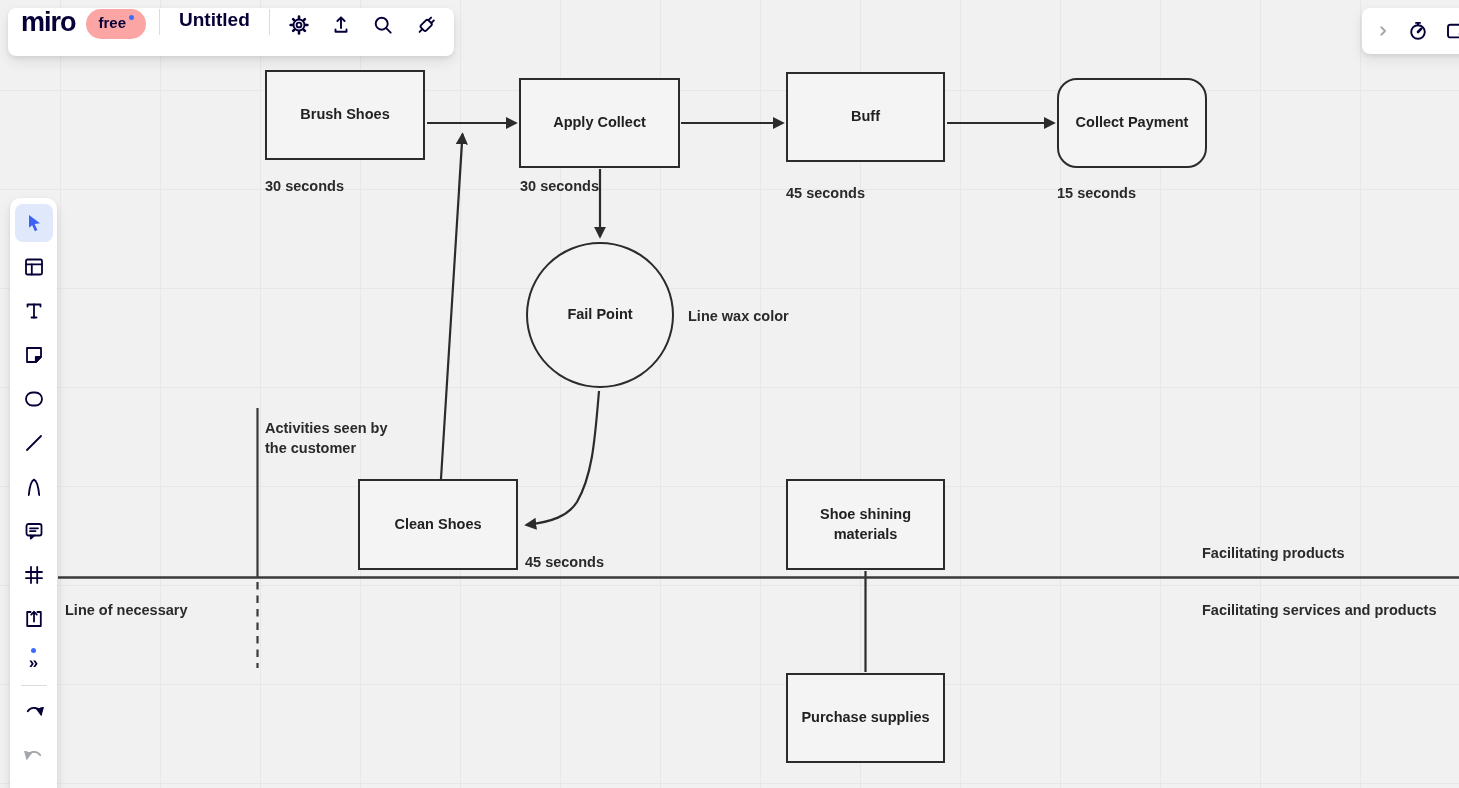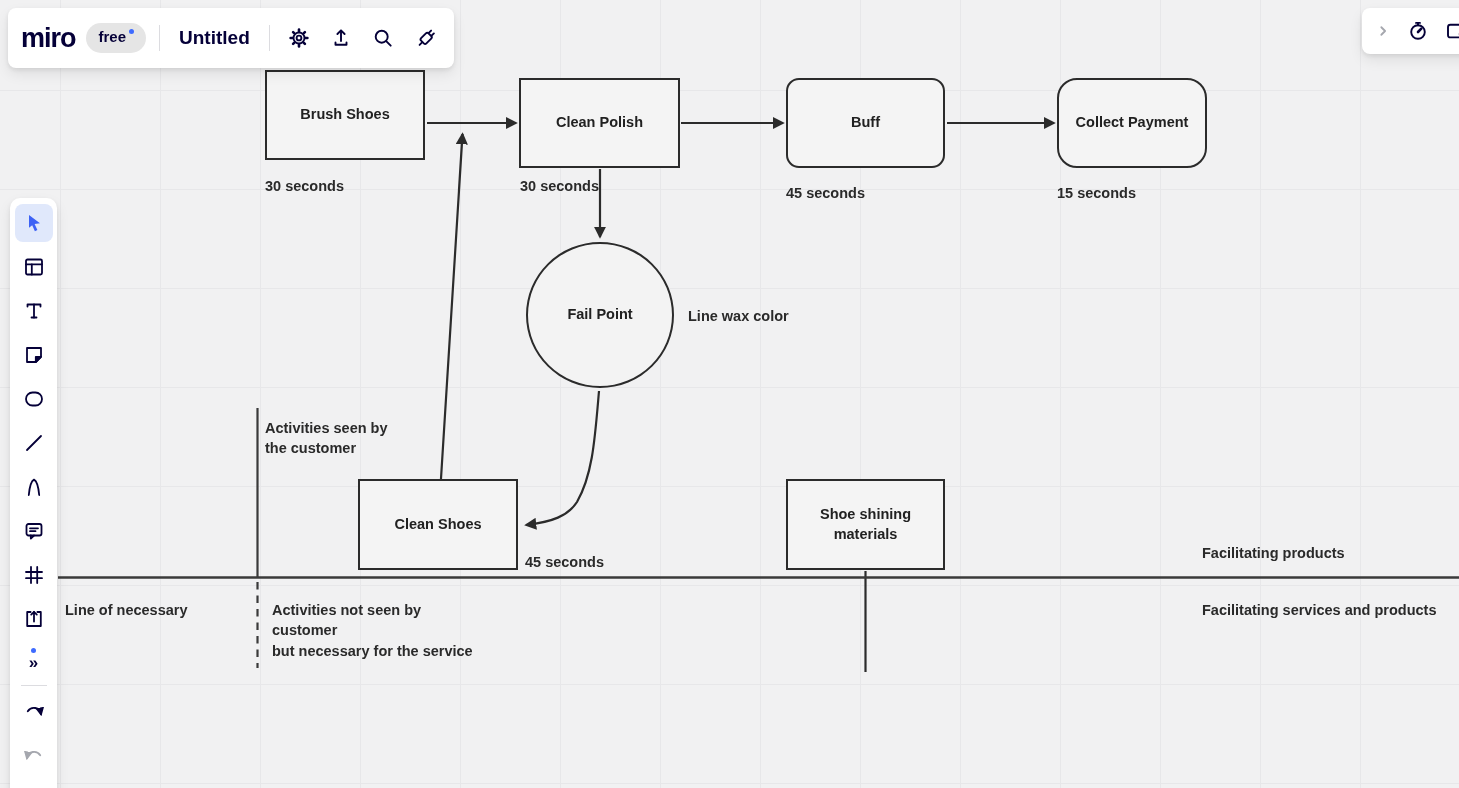--- a/index.html
+++ b/index.html
@@ -17,23 +17,23 @@
       linear-gradient(to bottom,#E7E7E9 1px,transparent 1px);
     background-size:100px 100%,100% 99px;
     background-position:60px 0,0 90px;
   }
   
   .card{
     position:absolute;background:#fff;border-radius:8px;
     box-shadow:0 2px 4px rgba(0,0,0,.08),0 6px 14px rgba(0,0,0,.08);
   }
   
-  .topbar{left:8px;top:8px;height:46px;display:flex;align-items:center;padding:7px 13px;gap:10px;}
+  .topbar{left:8px;top:8px;height:46px;display:flex;align-items:flex-start;padding:1px 13px;gap:10px;}
   .logo{font-size:27px;font-weight:800;letter-spacing:-1px;color:#050038;line-height:1;cursor:pointer;}
-  .plan-pill{display:flex;align-items:flex-start;background:#e5e5e5;border-radius:999px;padding:5px 12px 7px 13px;cursor:pointer;}
+  .plan-pill{display:flex;align-items:flex-start;background:#fca5a5;border-radius:999px;padding:5px 12px 7px 13px;cursor:pointer;}
   .plan-pill .txt{font-size:15px;font-weight:600;color:#050038;line-height:1.2;}
   .plan-dot{width:5px;height:5px;border-radius:50%;background:#3E6BFF;margin:1px 0 0 3px;}
   .vdiv{width:1px;height:26px;background:#DCDCE0;margin:0 3px;}
   .board-title{font-size:19px;font-weight:600;color:#050038;padding:0 6px;cursor:text;}
   .icon-btn{width:32px;height:32px;display:flex;align-items:center;justify-content:center;border:none;background:none;padding:0;cursor:pointer;border-radius:6px;}
   .icon-btn svg{display:block;}
   .nav-ic{stroke:#050038;fill:none;stroke-width:1.9;stroke-linecap:round;stroke-linejoin:round;}
   
   .topright{left:1362px;top:8px;height:46px;width:112px;display:flex;align-items:center;gap:8px;padding:0 6px 0 10px;border-radius:8px;}
   
@@ -48,21 +48,21 @@
   .side-div{width:26px;height:1px;background:#DCDCE0;margin:8px 0 2px;}
   
   .node{
     position:absolute;display:flex;align-items:center;justify-content:center;
     border:2.5px solid #2B2B2B;background:#F4F4F4;
     font-size:14.5px;font-weight:600;color:#212121;text-align:center;
     white-space:pre-line;line-height:1.35;box-sizing:border-box;cursor:pointer;
   }
   #n-brush{left:265px;top:70px;width:160px;height:90px;}
   #n-apply{left:519px;top:78px;width:161px;height:90px;}
-  #n-buff{left:786px;top:78px;width:159px;height:90px;border-radius:13px;}
+  #n-buff{left:786px;top:72px;width:159px;height:90px;}
   #n-collect{left:1057px;top:78px;width:150px;height:90px;border-radius:20px;}
   #n-fail{left:526px;top:242px;width:148px;height:146px;border-radius:50%;background:#F3F3F3;}
   #n-clean{left:358px;top:479px;width:160px;height:91px;}
   #n-materials{left:786px;top:479px;width:159px;height:91px;}
   #n-purchase{left:786px;top:673px;width:159px;height:90px;}
   
   .lbl{position:absolute;font-size:14.5px;font-weight:600;color:#2A2A2A;white-space:pre-line;line-height:1.4;cursor:pointer;}
   #l-brush{left:265px;top:176px;}
   #l-apply{left:520px;top:176px;}
   #l-buff{left:786px;top:183px;}
@@ -97,41 +97,39 @@
       <path d="M865.5 571 L865.5 672"></path>
     </g>
     <g stroke="#3A3A3A" fill="none">
       <path d="M58 577.5 L1459 577.5" stroke-width="2.6"></path>
       <path d="M257.5 408 L257.5 577" stroke-width="2.2"></path>
       <path d="M257.5 582 L257.5 668" stroke-width="2.2" stroke-dasharray="7.5,6"></path>
     </g>
   </svg>
 
   <div class="node" id="n-brush">Brush Shoes</div>
-  <div class="node" id="n-apply">Clean Polish</div>
+  <div class="node" id="n-apply">Apply Collect</div>
   <div class="node" id="n-buff">Buff</div>
   <div class="node" id="n-collect">Collect Payment</div>
   <div class="node" id="n-fail">Fail Point</div>
   <div class="node" id="n-clean">Clean Shoes</div>
   <div class="node" id="n-materials">Shoe shining
 materials</div>
+  <div class="node" id="n-purchase">Purchase supplies</div>
 
   <div class="lbl" id="l-brush">30 seconds</div>
   <div class="lbl" id="l-apply">30 seconds</div>
   <div class="lbl" id="l-buff">45 seconds</div>
   <div class="lbl" id="l-collect">15 seconds</div>
   <div class="lbl" id="l-clean">45 seconds</div>
 
   <div class="lbl" id="l-wax">Line wax color</div>
   <div class="lbl" id="l-seen">Activities seen by
 the customer</div>
   <div class="lbl" id="l-visibility">Line of necessary</div>
-  <div class="lbl" id="l-notseen">Activities not seen by
-customer
-but necessary for the service</div>
   <div class="lbl" id="l-facprod">Facilitating products</div>
   <div class="lbl" id="l-facserv">Facilitating services and products</div>
 </div>
 
 <div class="card topbar">
   <div class="logo">miro</div>
   <div class="plan-pill">
     <span class="txt">free</span>
     <span class="plan-dot"></span>
   </div>

